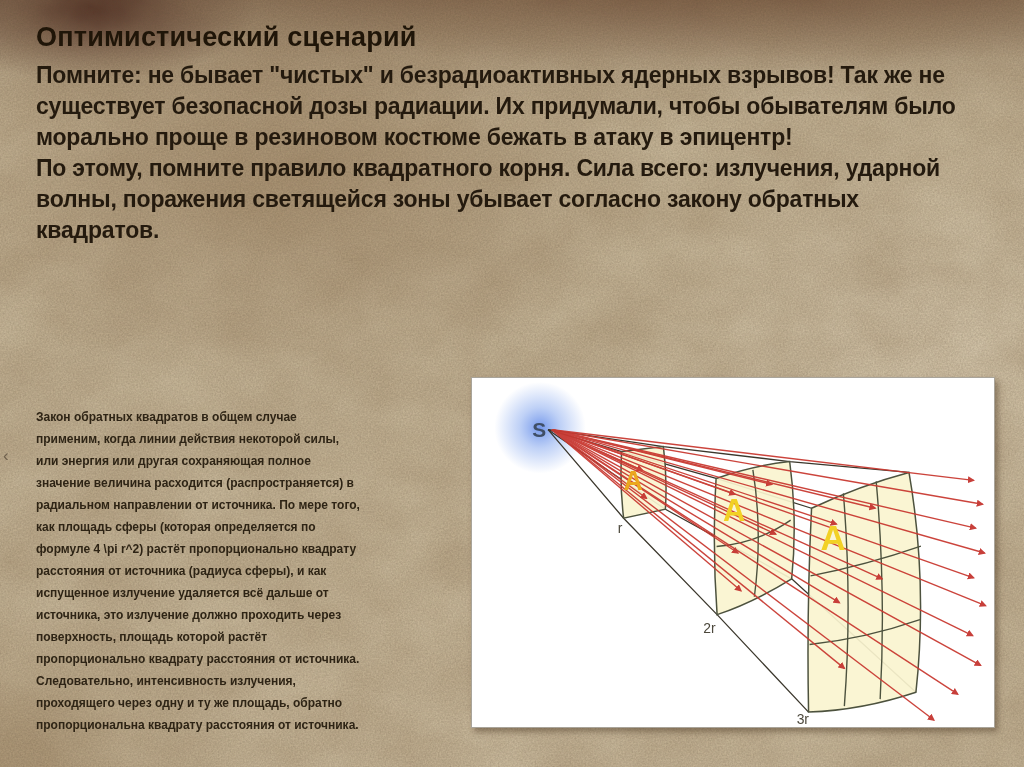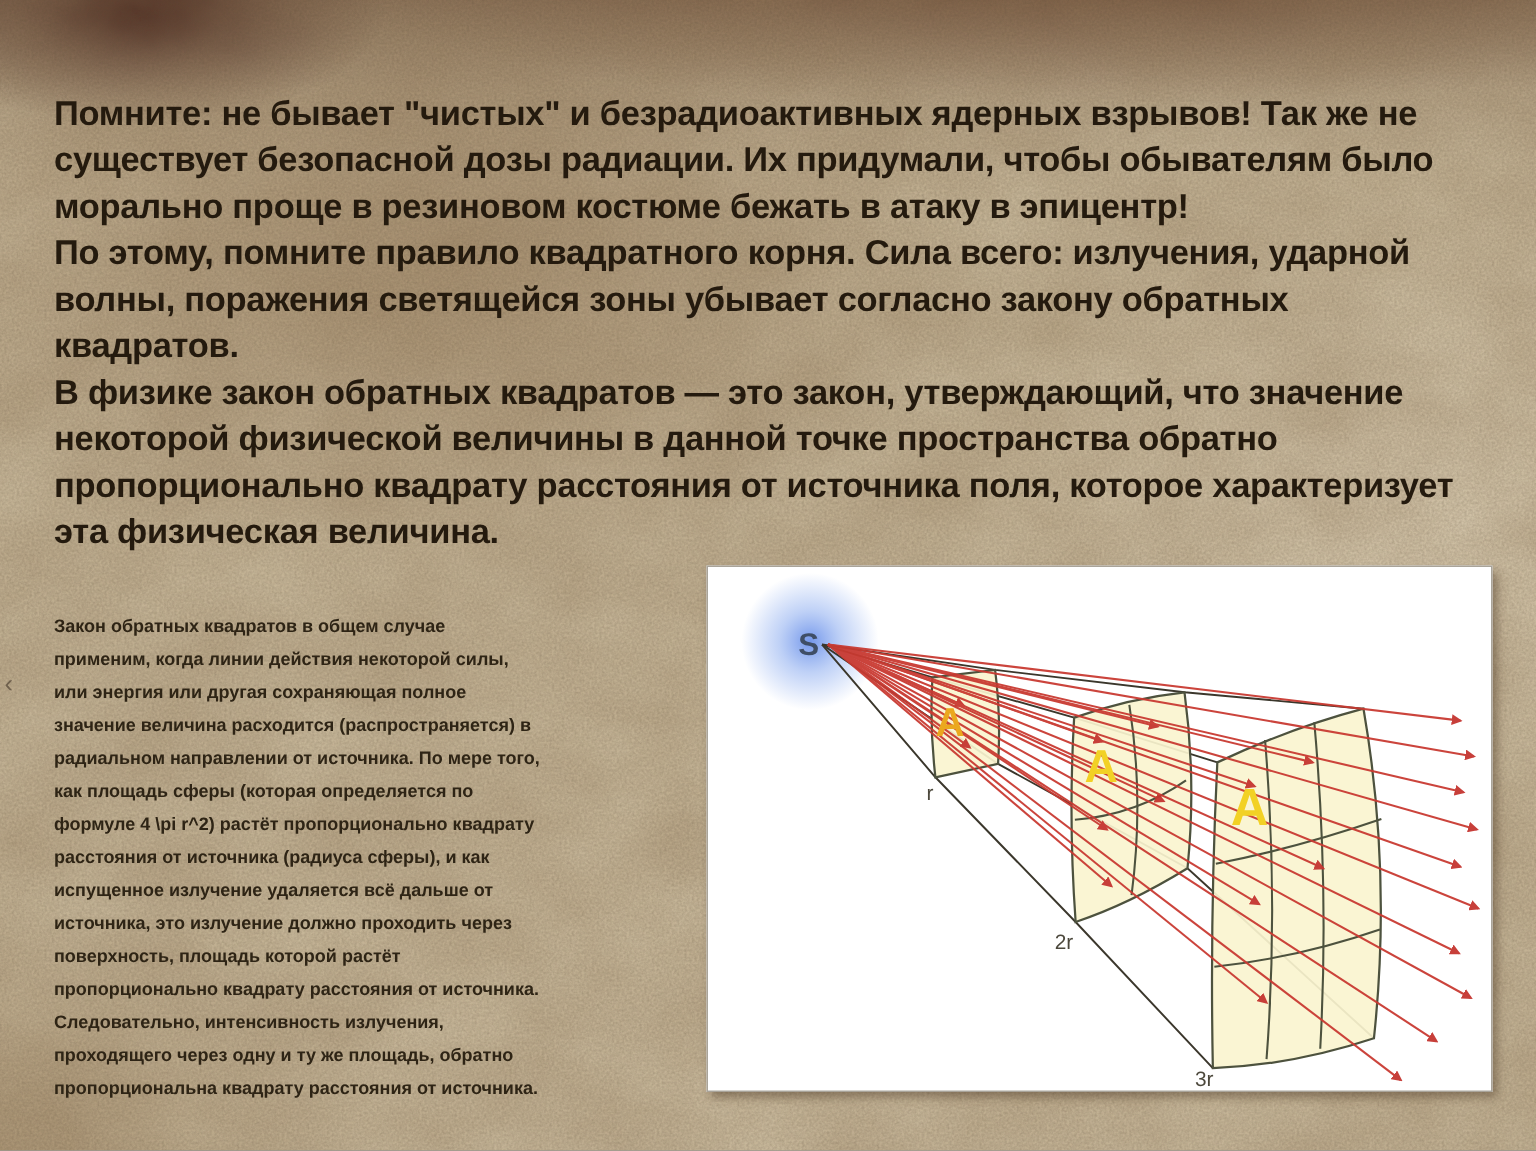--- a/index.html
+++ b/index.html
@@ -57,31 +57,28 @@
       </filter>
       <filter id="grain" x="0" y="0" width="100%" height="100%">
         <feTurbulence type="fractalNoise" baseFrequency="0.6" numOctaves="2" seed="5"></feTurbulence>
         <feColorMatrix type="matrix" values="0 0 0 0 0.10  0 0 0 0 0.07  0 0 0 0 0.04  0.5 0.5 0 0 -0.3"></feColorMatrix>
       </filter>
     </defs>
     <rect width="1024" height="767" filter="url(#blotch)" opacity="0.55" style="mix-blend-mode:multiply"></rect>
     <rect width="1024" height="767" filter="url(#grain)" opacity="0.45" style="mix-blend-mode:multiply"></rect>
   </svg>
 
+  <div class="title">Оптимистический сценарий</div>
 
   <div class="body-text" id="para1">Помните: не бывает "чистых" и безрадиоактивных ядерных взрывов! Так же не
 существует безопасной дозы радиации. Их придумали, чтобы обывателям было
 морально проще в резиновом костюме бежать в атаку в эпицентр!
 По этому, помните правило квадратного корня. Сила всего: излучения, ударной
 волны, поражения светящейся зоны убывает согласно закону обратных квадратов.</div>
 
-  <div class="body-text" id="para2">В физике закон обратных квадратов — это закон, утверждающий, что значение
-некоторой физической величины в данной точке пространства обратно
-пропорционально квадрату расстояния от источника поля, которое характеризует
-эта физическая величина.</div>
 
   <div class="side-note">Закон обратных квадратов в общем случае
 применим, когда линии действия некоторой силы,
 или энергия или другая сохраняющая полное
 значение величина расходится (распространяется) в
 радиальном направлении от источника. По мере того,
 как площадь сферы (которая определяется по
 формуле 4 \pi r^2) растёт пропорционально квадрату
 расстояния от источника (радиуса сферы), и как
 испущенное излучение удаляется всё дальше от

